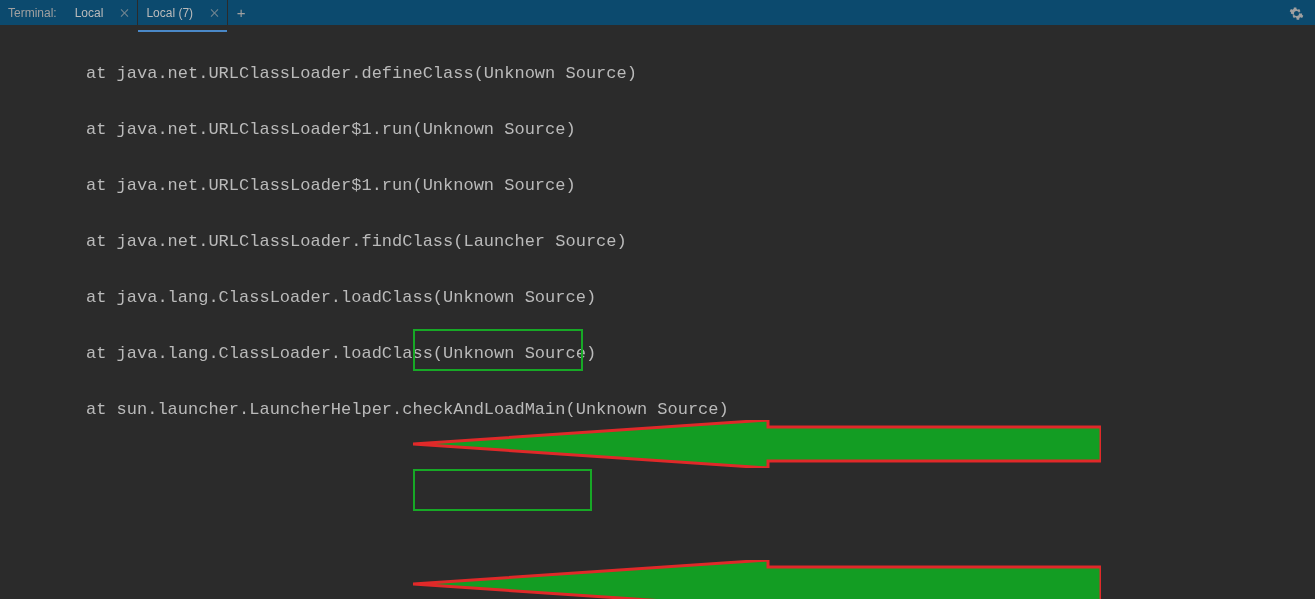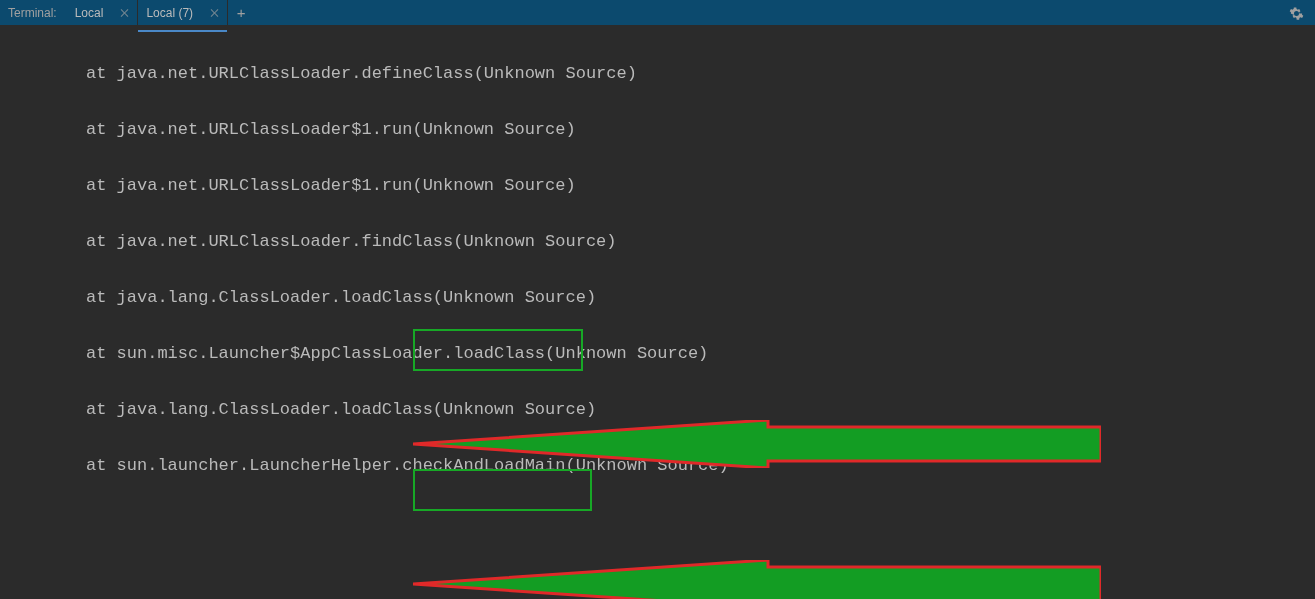--- a/index.html
+++ b/index.html
@@ -96,23 +96,22 @@
     <svg viewBox="0 0 24 24">
       <path fill="#a0a0a0" d="M12 8a4 4 0 1 0 .001 8.001A4 4 0 0 0 12 8zm9 4c0 .7-.08 1.38-.22 2.03l2.12 1.65-2 3.46-2.49-1a9 9 0 0 1-1.76 1.02l-.38 2.64h-4l-.38-2.64a9 9 0 0 1-1.76-1.02l-2.49 1-2-3.46 2.12-1.65A9 9 0 0 1 3 12c0-.7.08-1.38.22-2.03L1.1 8.32l2-3.46 2.49 1a9 9 0 0 1 1.76-1.02L7.73 2.2h4l.38 2.64c.62.27 1.21.61 1.76 1.02l2.49-1 2 3.46-2.12 1.65c.14.65.22 1.33.22 2.03z"></path>
     </svg>
   </div>
 </div>
 
 <div class="terminal">
 <div><span class="indent"></span><span>at java.net.URLClassLoader.defineClass(Unknown Source)</span></div>
 <div><span class="indent"></span><span>at java.net.URLClassLoader$1.run(Unknown Source)</span></div>
 <div><span class="indent"></span><span>at java.net.URLClassLoader$1.run(Unknown Source)</span></div>
-<div><span class="indent"></span><span>at java.net.URLClassLoader.findClass(Unknown Source)</span></div>
+<div><span class="indent"></span><span>at java.net.URLClassLoader.findClass(Launcher Source)</span></div>
 <div><span class="indent"></span><span>at java.lang.ClassLoader.loadClass(Unknown Source)</span></div>
-<div><span class="indent"></span><span>at sun.misc.Launcher$AppClassLoader.loadClass(Unknown Source)</span></div>
 <div><span class="indent"></span><span>at java.lang.ClassLoader.loadClass(Unknown Source)</span></div>
 <div><span class="indent"></span><span>at sun.launcher.LauncherHelper.checkAndLoadMain(Unknown Source)</span></div>
 
 
 
 
 
 
 
 

